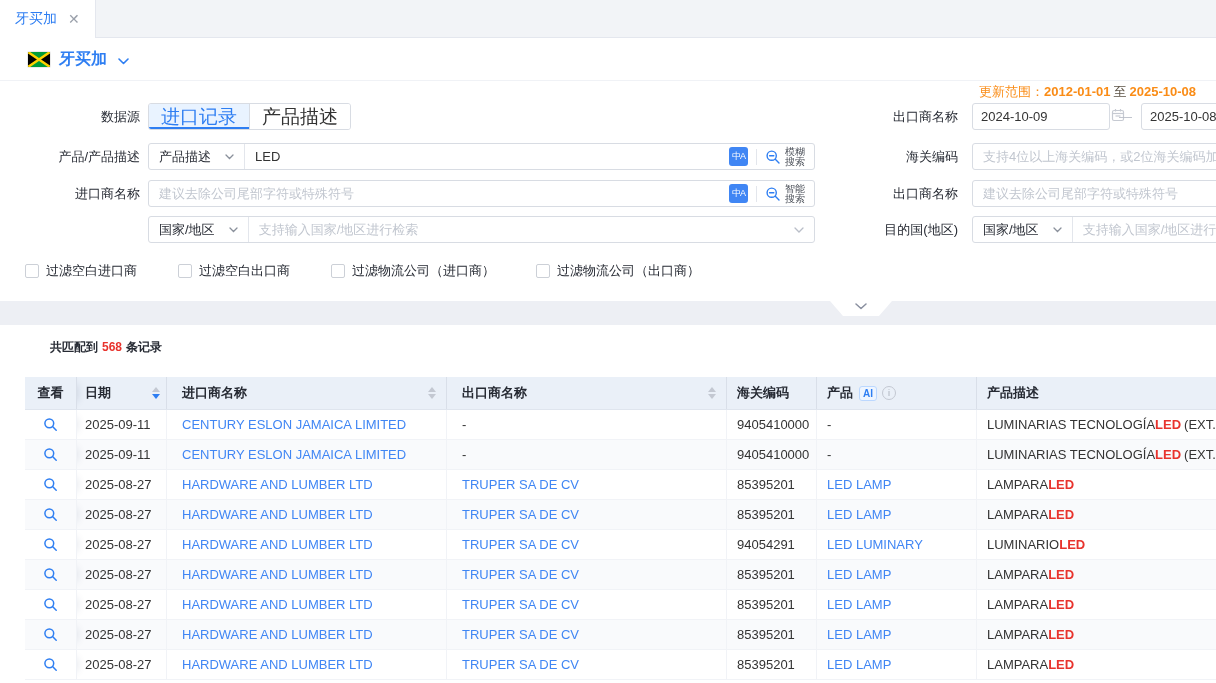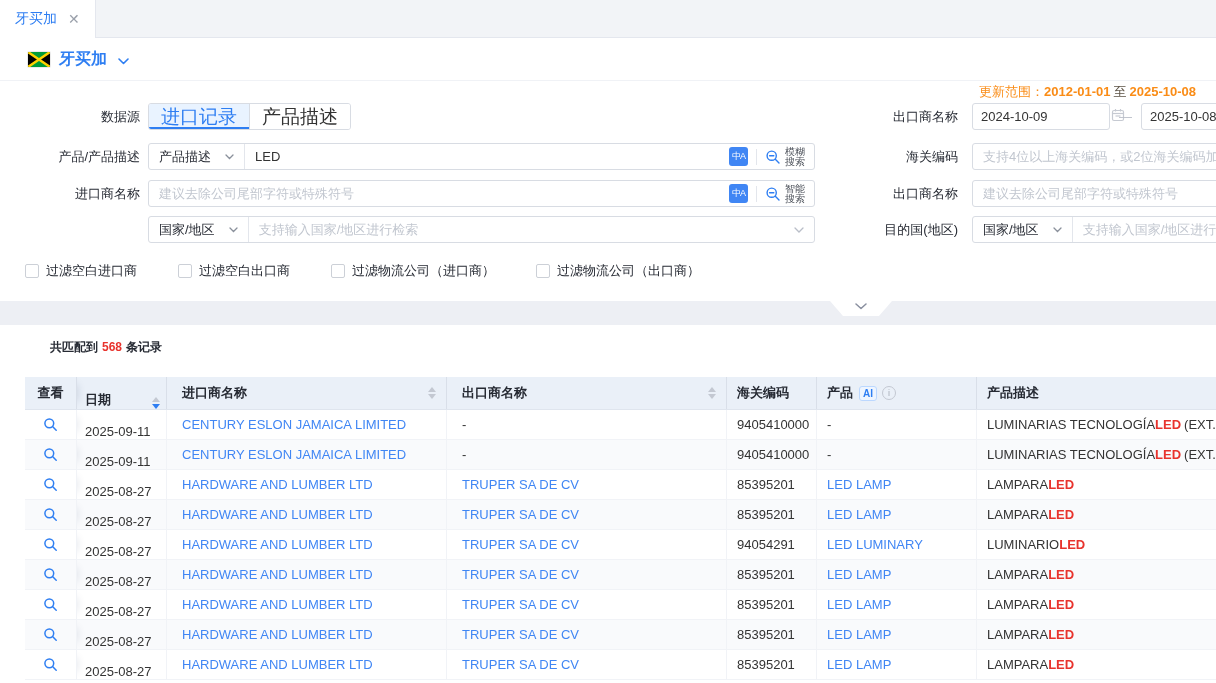--- a/index.html
+++ b/index.html
@@ -79,21 +79,21 @@
   .car-d{width:0;height:0;border-left:4px solid transparent;border-right:4px solid transparent;border-top:5px solid #c3c8d2;}
   .car-d.on{border-top-color:#2e7ef2;}
   .ai{margin-left:6px;font-size:10px;font-weight:bold;color:#2e7ef2;background:#eef5ff;border:1px solid #bcd8ff;border-radius:3px;padding:0 3px;height:15px;line-height:13px;}
   .info{margin-left:5px;width:14px;height:14px;border:1px solid #c3c8d2;border-radius:50%;color:#a9aeb8;font-size:9px;font-weight:normal;display:flex;align-items:center;justify-content:center;}
 
   .trow{display:flex;height:30px;background:#fff;border-bottom:1px solid #f1f3f7;}
   .trow.alt{background:#f9fafc;}
   .td{display:flex;align-items:center;font-size:13px;color:#333;border-right:1px solid #f1f3f7;padding:0 10px;overflow:hidden;white-space:nowrap;}
   .c-view{width:52px;justify-content:center;padding:0;box-shadow:8px 0 8px -8px rgba(30,50,90,.14);}
   .th.c-view{box-shadow:8px 0 8px -8px rgba(30,50,90,.18);}
-  .c-date{width:90px;padding:0 4px 0 8px;align-items:flex-end;}
+  .c-date{width:90px;padding:0 4px 0 8px;}
   .c-imp{width:280px;padding:0 8px 0 15px;}
   .c-exp{width:280px;padding:0 8px 0 15px;}
   .c-hs{width:90px;}
   .c-prod{width:160px;}
   .c-desc{flex:1;border-right:none;}
   .link{color:#4086f4;cursor:pointer;}
   .hl{color:#e8332d;font-weight:bold;margin:0 3px 0 0;}
   .view-btn{display:flex;align-items:center;cursor:pointer;}
 </style>
 </head>

